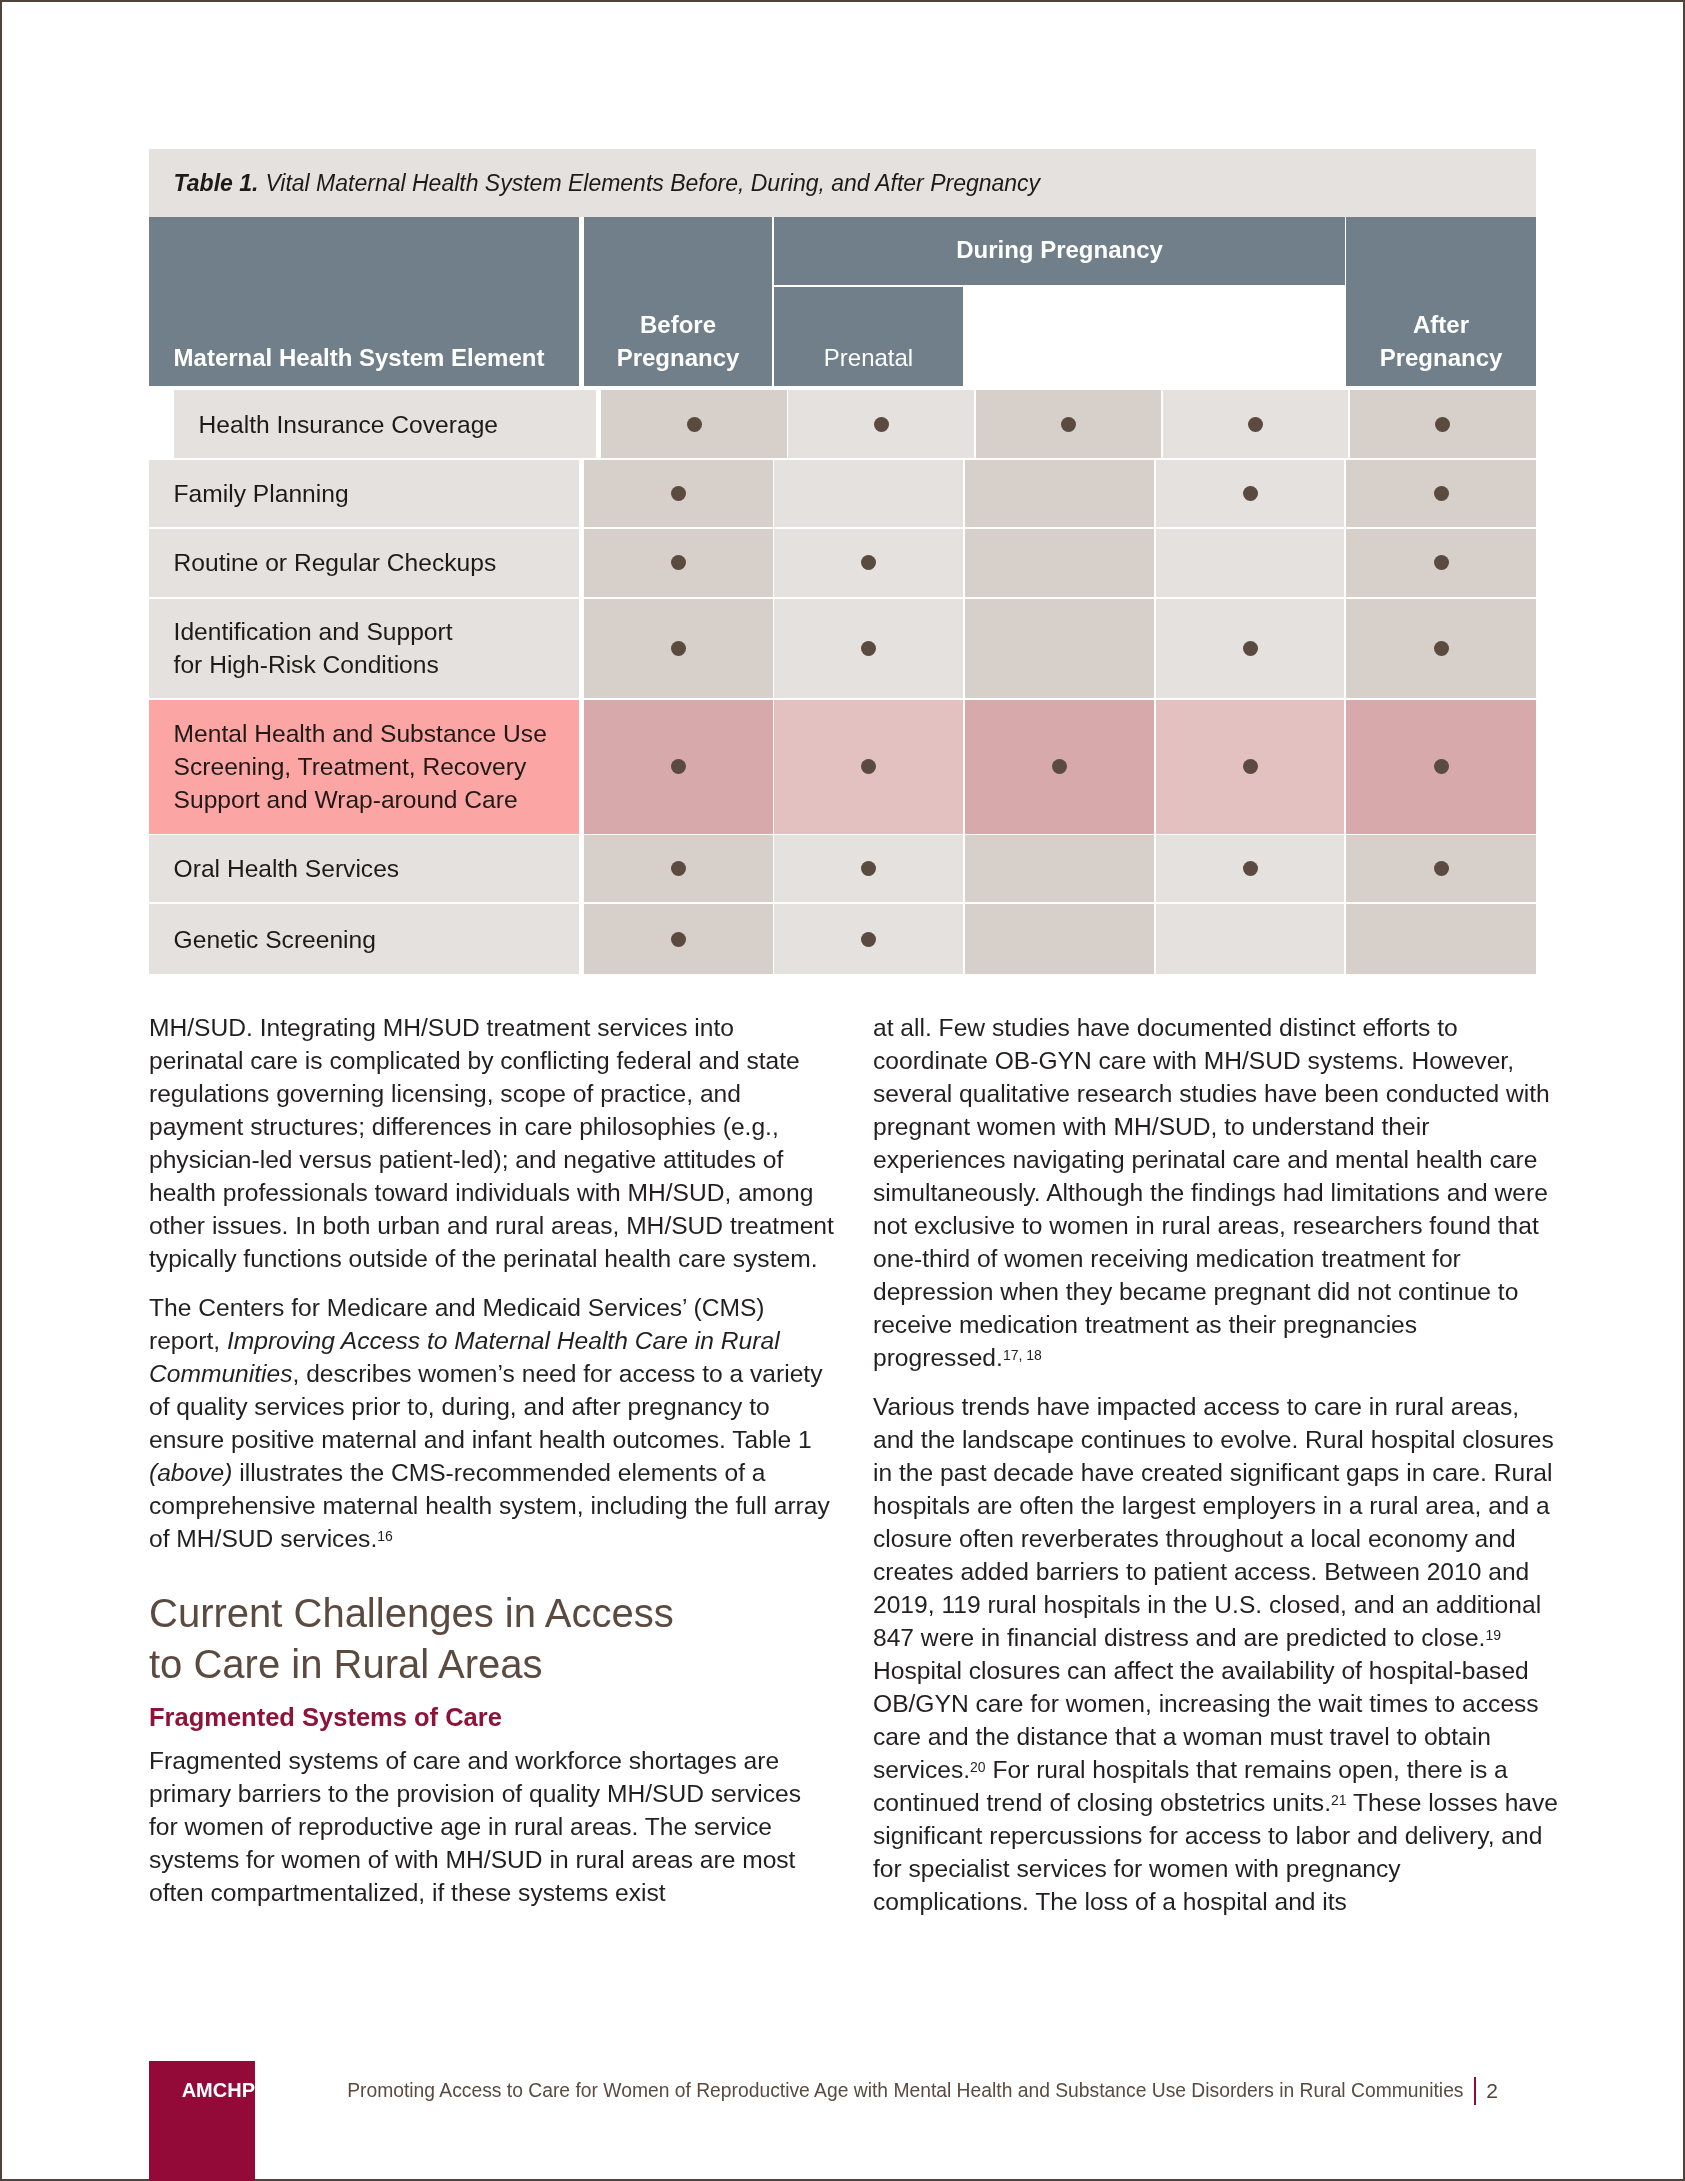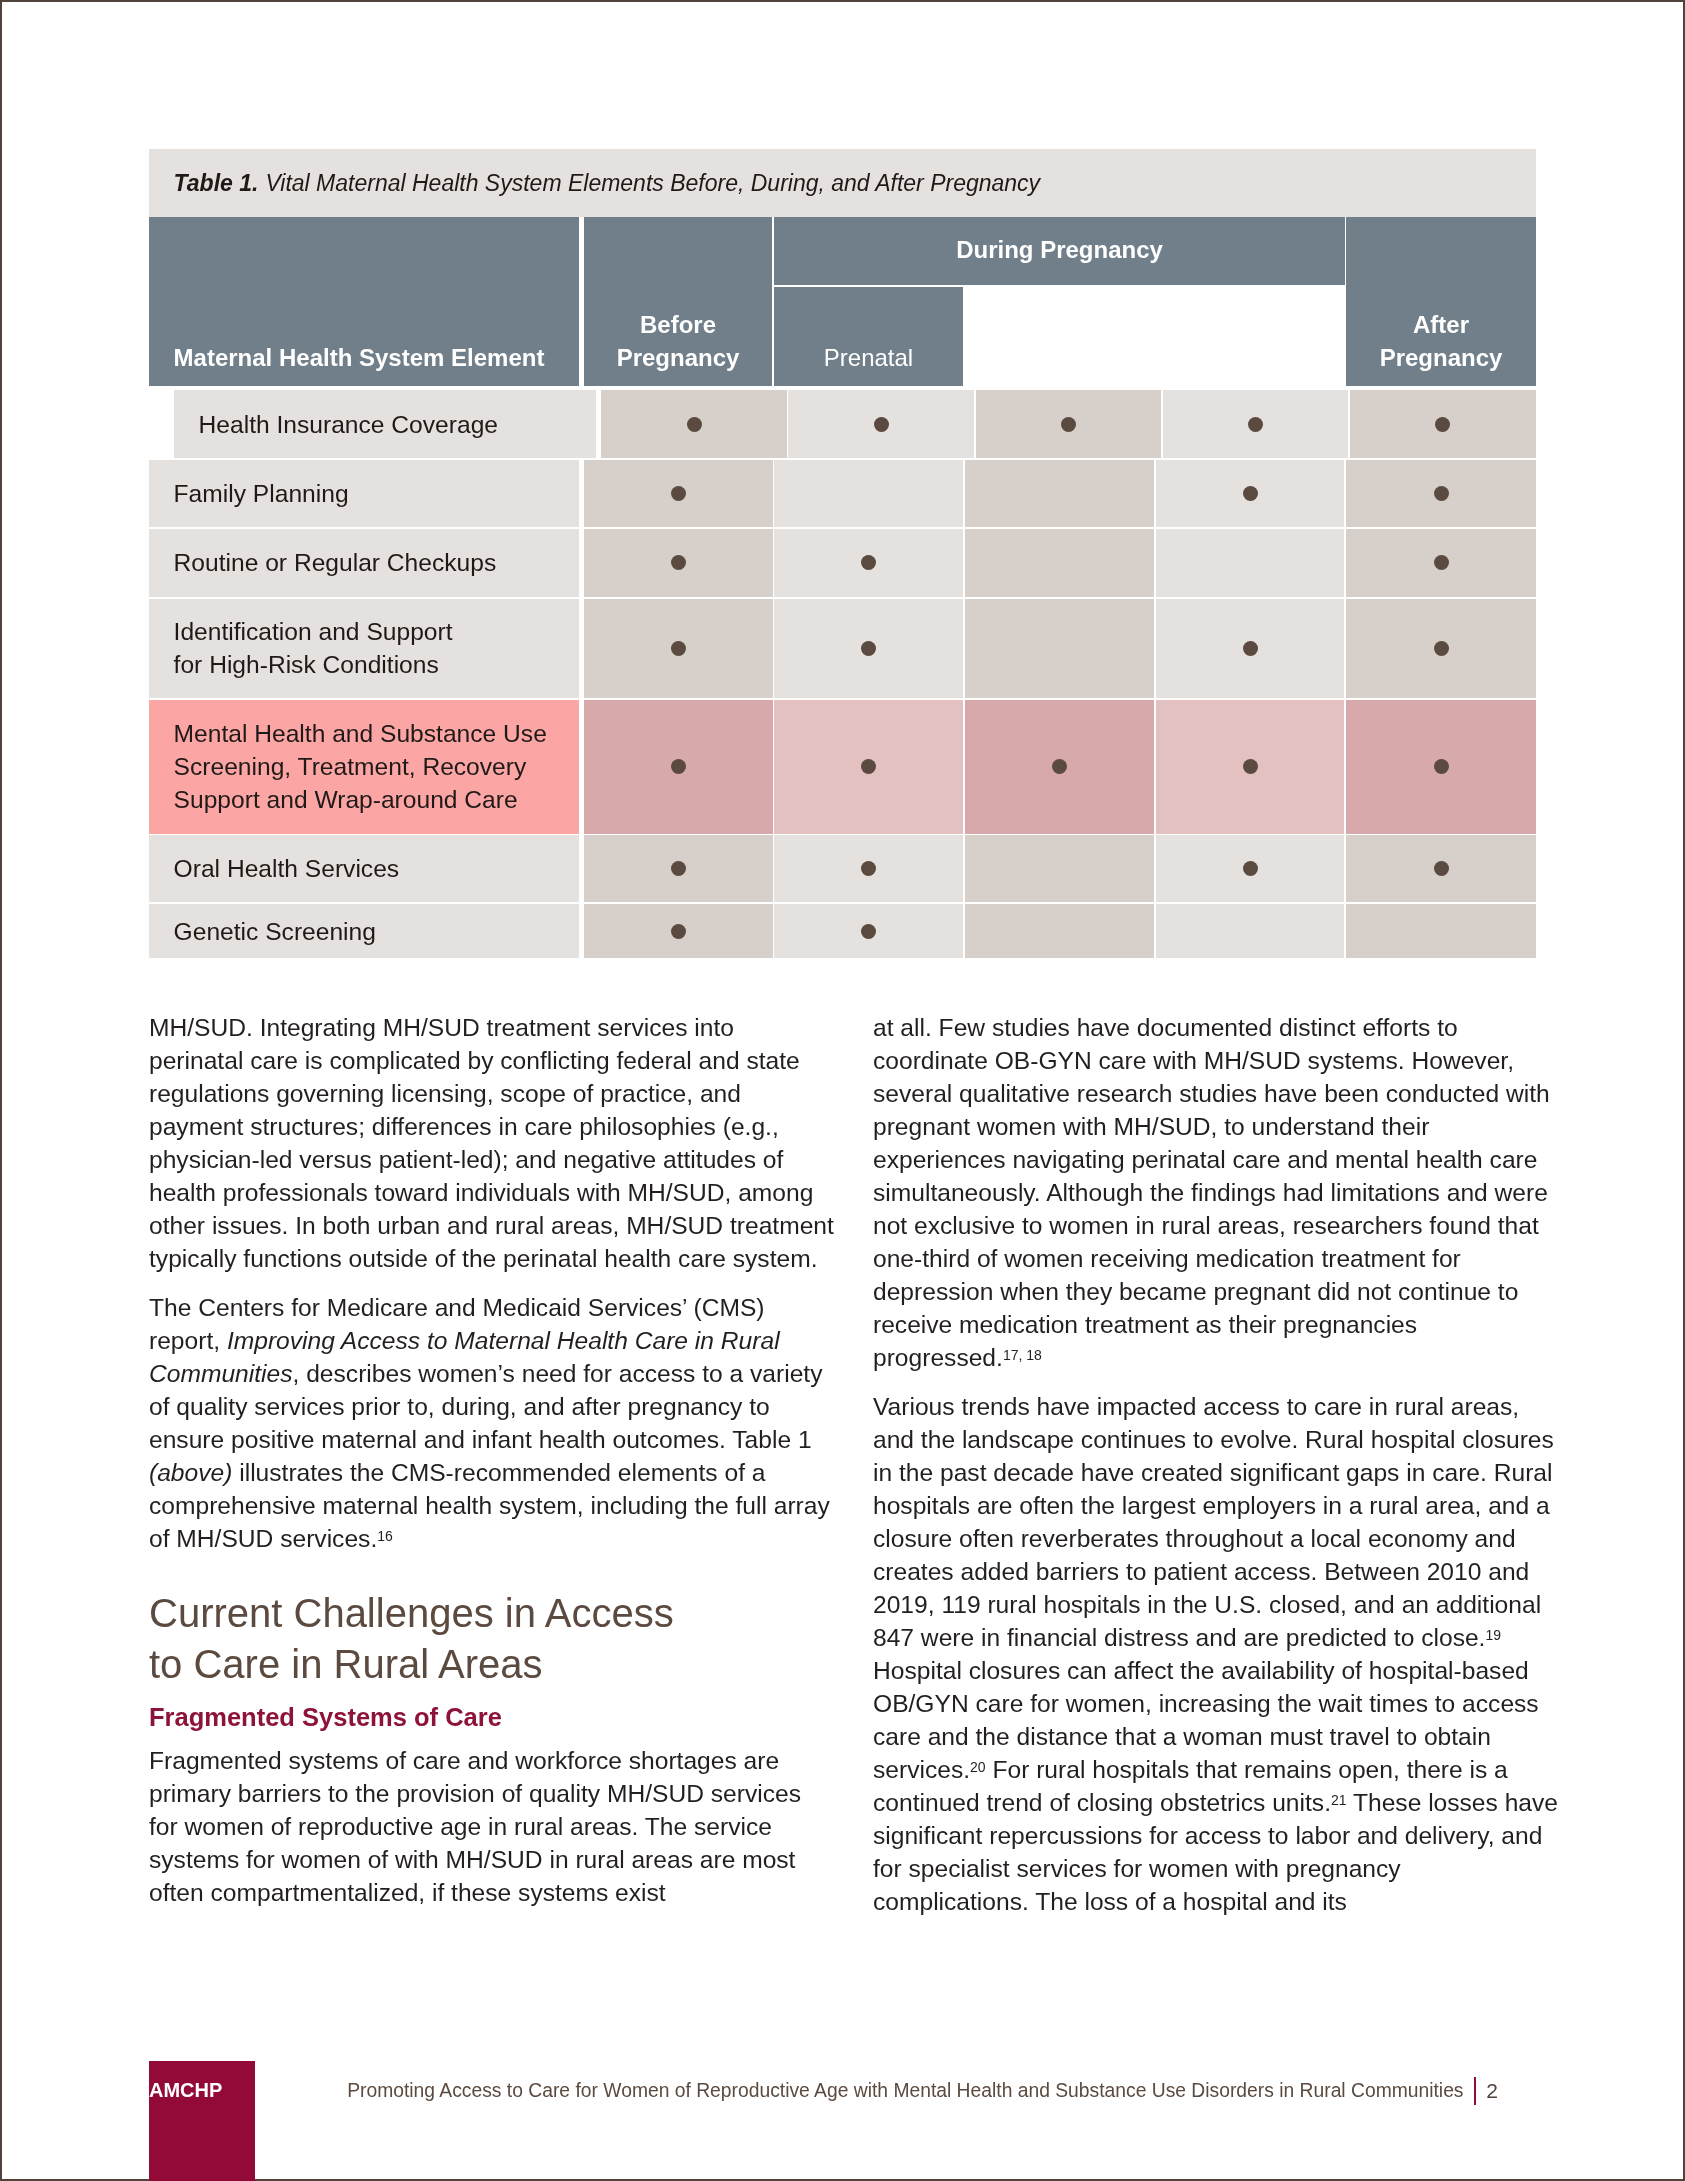--- a/index.html
+++ b/index.html
@@ -42,21 +42,21 @@
   .col { position:absolute; top:1011px; width:685px; font-size:24.6px; line-height:33px; color:#231f20; }
   .col.left { left:149px; }
   .col.right { left:873px; }
   .col p { margin:0 0 16px 0; }
   .col sup { font-size:14px; vertical-align:top; position:relative; top:-1.8px; }
   .h2 { font-size:40px; line-height:51px; color:#5b4a3f; margin:33px 0 10.5px 0; white-space:pre-line; }
   .h3 { font-size:25.5px; font-weight:bold; color:#8e1338; margin:0 0 10.5px 0; }
 
   
   .logo-box { position:absolute; left:149px; top:2061px; width:106px; height:120px; background:#930a39;
-              color:#fff; font-weight:bold; font-size:20px; text-align:left; padding-top:17.6px; box-sizing:border-box; }
+              color:#fff; font-weight:bold; font-size:20px; text-align:right; padding-top:17.6px; box-sizing:border-box; }
   .footer-text { position:absolute; right:187px; top:2077px; font-size:19.3px; color:#5b4a3f; white-space:nowrap;
                  display:flex; align-items:center; }
   .footer-sep { display:inline-block; width:1.8px; height:28px; background:#930a39; margin:0 10.5px; }
   .page-num { font-size:21px; color:#4f433c; }
 </style>
 </head>
 <body>
 
 <div class="page-border"></div>
 
@@ -179,21 +179,21 @@
           <span class="dot"></span>
         </div>
         <div class="cell data c-alt"></div>
         <div class="cell data c-light">
           <span class="dot"></span>
         </div>
         <div class="cell data c-alt">
           <span class="dot"></span>
         </div>
       </div>
-      <div class="row" style="height: 54px;">
+      <div class="row" style="height: 70px;">
         <div class="cell label">Genetic Screening</div>
         <div class="cell data c-alt">
           <span class="dot"></span>
         </div>
         <div class="cell data c-light">
           <span class="dot"></span>
         </div>
         <div class="cell data c-alt"></div>
         <div class="cell data c-light"></div>
         <div class="cell data c-alt"></div>

